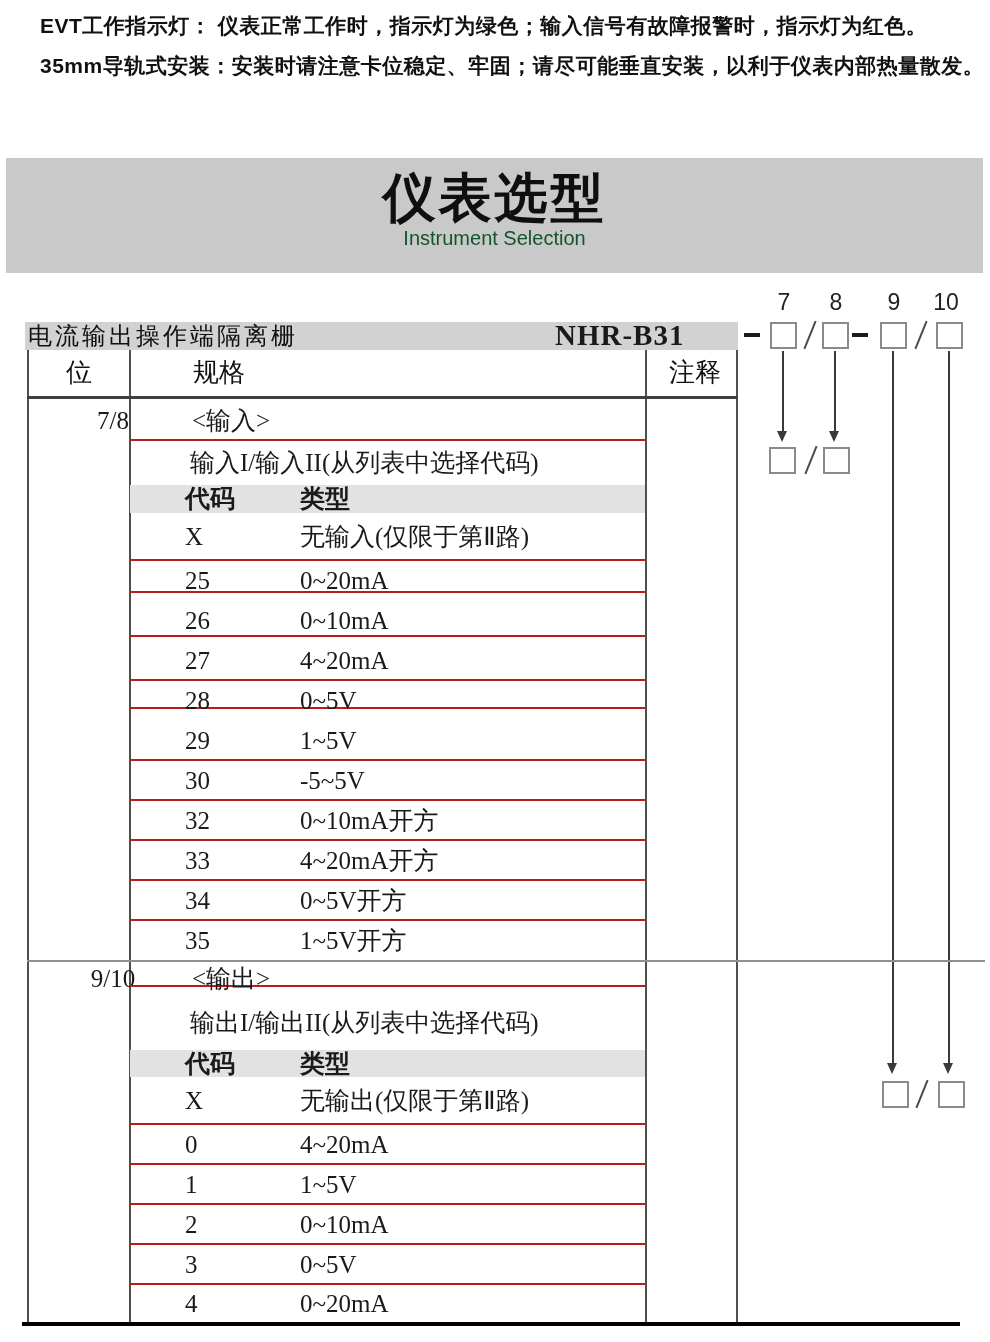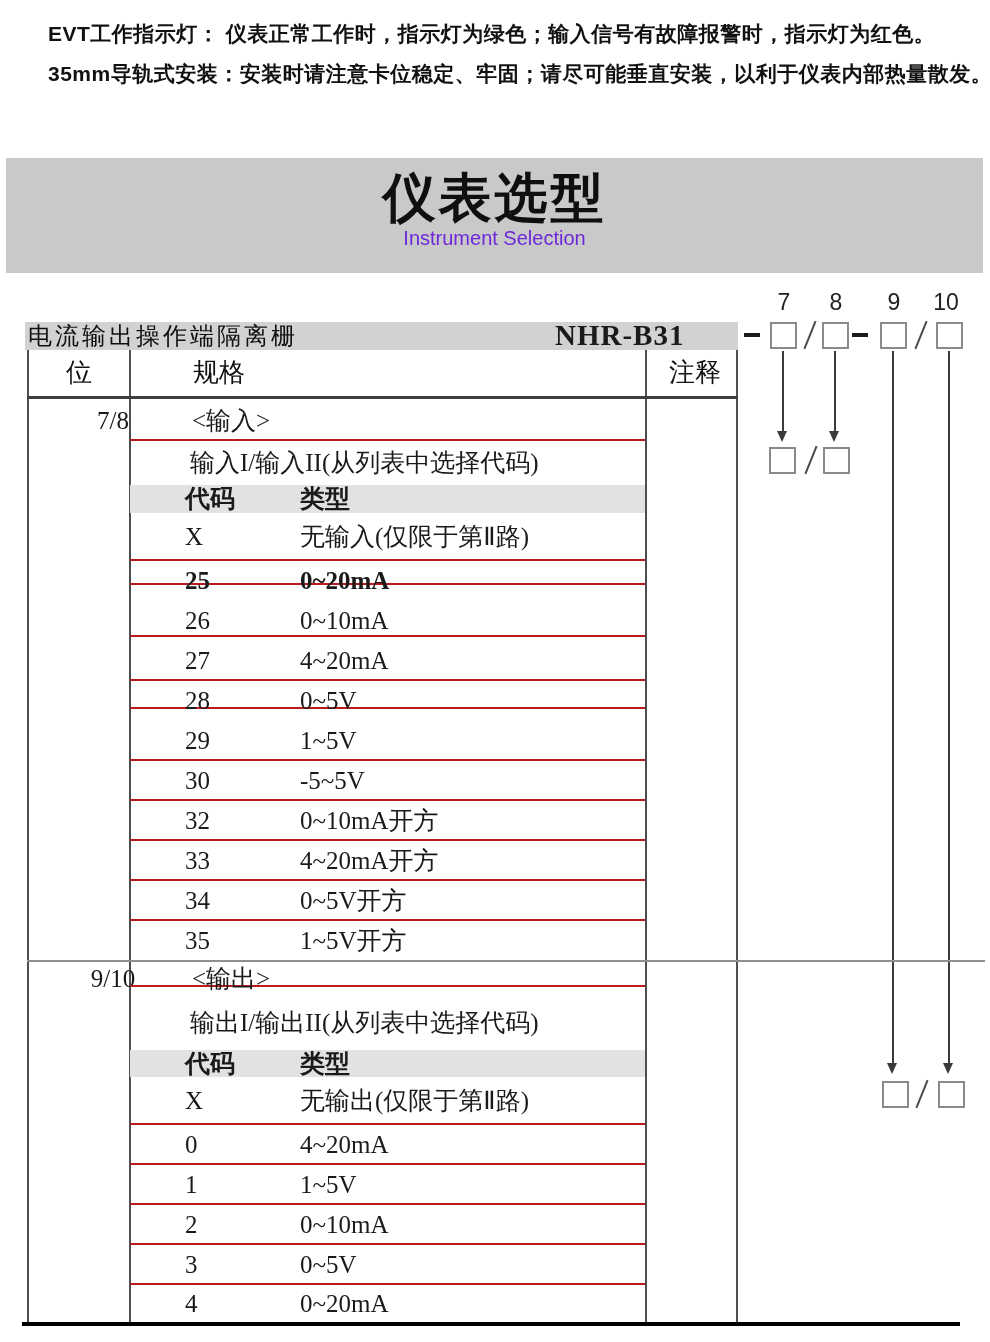--- a/index.html
+++ b/index.html
@@ -1,28 +1,28 @@
 <!DOCTYPE html>
 <html><head>
 <meta charset="utf-8">
 <style>
   html,body{margin:0;padding:0;background:#ffffff;}
   body{width:990px;height:1342px;position:relative;overflow:hidden;
        font-family:"Liberation Serif",serif;color:#1a1a1a;}
 
   
-  .note{position:absolute;left:40px;margin:8px;font-family:"Liberation Sans",sans-serif;
+  .note{position:absolute;left:40px;margin:0;font-family:"Liberation Sans",sans-serif;
         font-weight:bold;font-size:21px;letter-spacing:0.5px;color:#111;white-space:nowrap;}
 
   
   .banner{position:absolute;left:6px;top:158px;width:977px;height:115px;
           background:#c9c9c9;text-align:center;}
   .banner-title{font-family:"Liberation Sans",sans-serif;font-weight:bold;
                 font-size:53px;letter-spacing:3px;color:#0f0f0f;line-height:1;padding-top:13px;}
-  .banner-sub{font-family:"Liberation Sans",sans-serif;font-size:20px;color:#6d28d9;margin-top:3px;}
+  .banner-sub{font-family:"Liberation Sans",sans-serif;font-size:20px;color:#14532d;margin-top:3px;}
 
   
   .band{position:absolute;left:25px;top:322px;width:713px;height:28px;background:#d2d2d2;}
   .band-name{position:absolute;left:3px;top:0;line-height:29px;font-weight:normal;
              font-size:24px;letter-spacing:3px;white-space:nowrap;color:#0f0f0f;text-align:center;}
   .band-model{position:absolute;left:530px;top:-2px;line-height:31px;font-weight:600;
               font-size:29px;letter-spacing:1px;color:#1a1a1a;}
 
   
   .digit{position:absolute;top:289px;width:28px;text-align:center;
@@ -126,21 +126,21 @@
   <span class="sub-text">输入I/输入II(从列表中选择代码)</span>
 </div>
 <div class="row codehead" style="top:485px;height:28px;line-height:28px;">
   <span class="code">代码</span>
   <span class="type">类型</span>
 </div>
 <div class="row ruled" style="top:513px;height:48px;line-height:48px;">
   <span class="code">X</span>
   <span class="type">无输入(仅限于第Ⅱ路)</span>
 </div>
-<div class="row ruled" style="top:561px;height:24px;line-height:40px;font-weight:bold;">
+<div class="row ruled" style="top:561px;height:32px;line-height:40px;">
   <span class="code">25</span>
   <span class="type">0~20mA</span>
 </div>
 <div class="row ruled" style="top:601px;height:36px;line-height:40px;">
   <span class="code">26</span>
   <span class="type">0~10mA</span>
 </div>
 <div class="row ruled" style="top:641px;height:40px;line-height:40px;">
   <span class="code">27</span>
   <span class="type">4~20mA</span>

